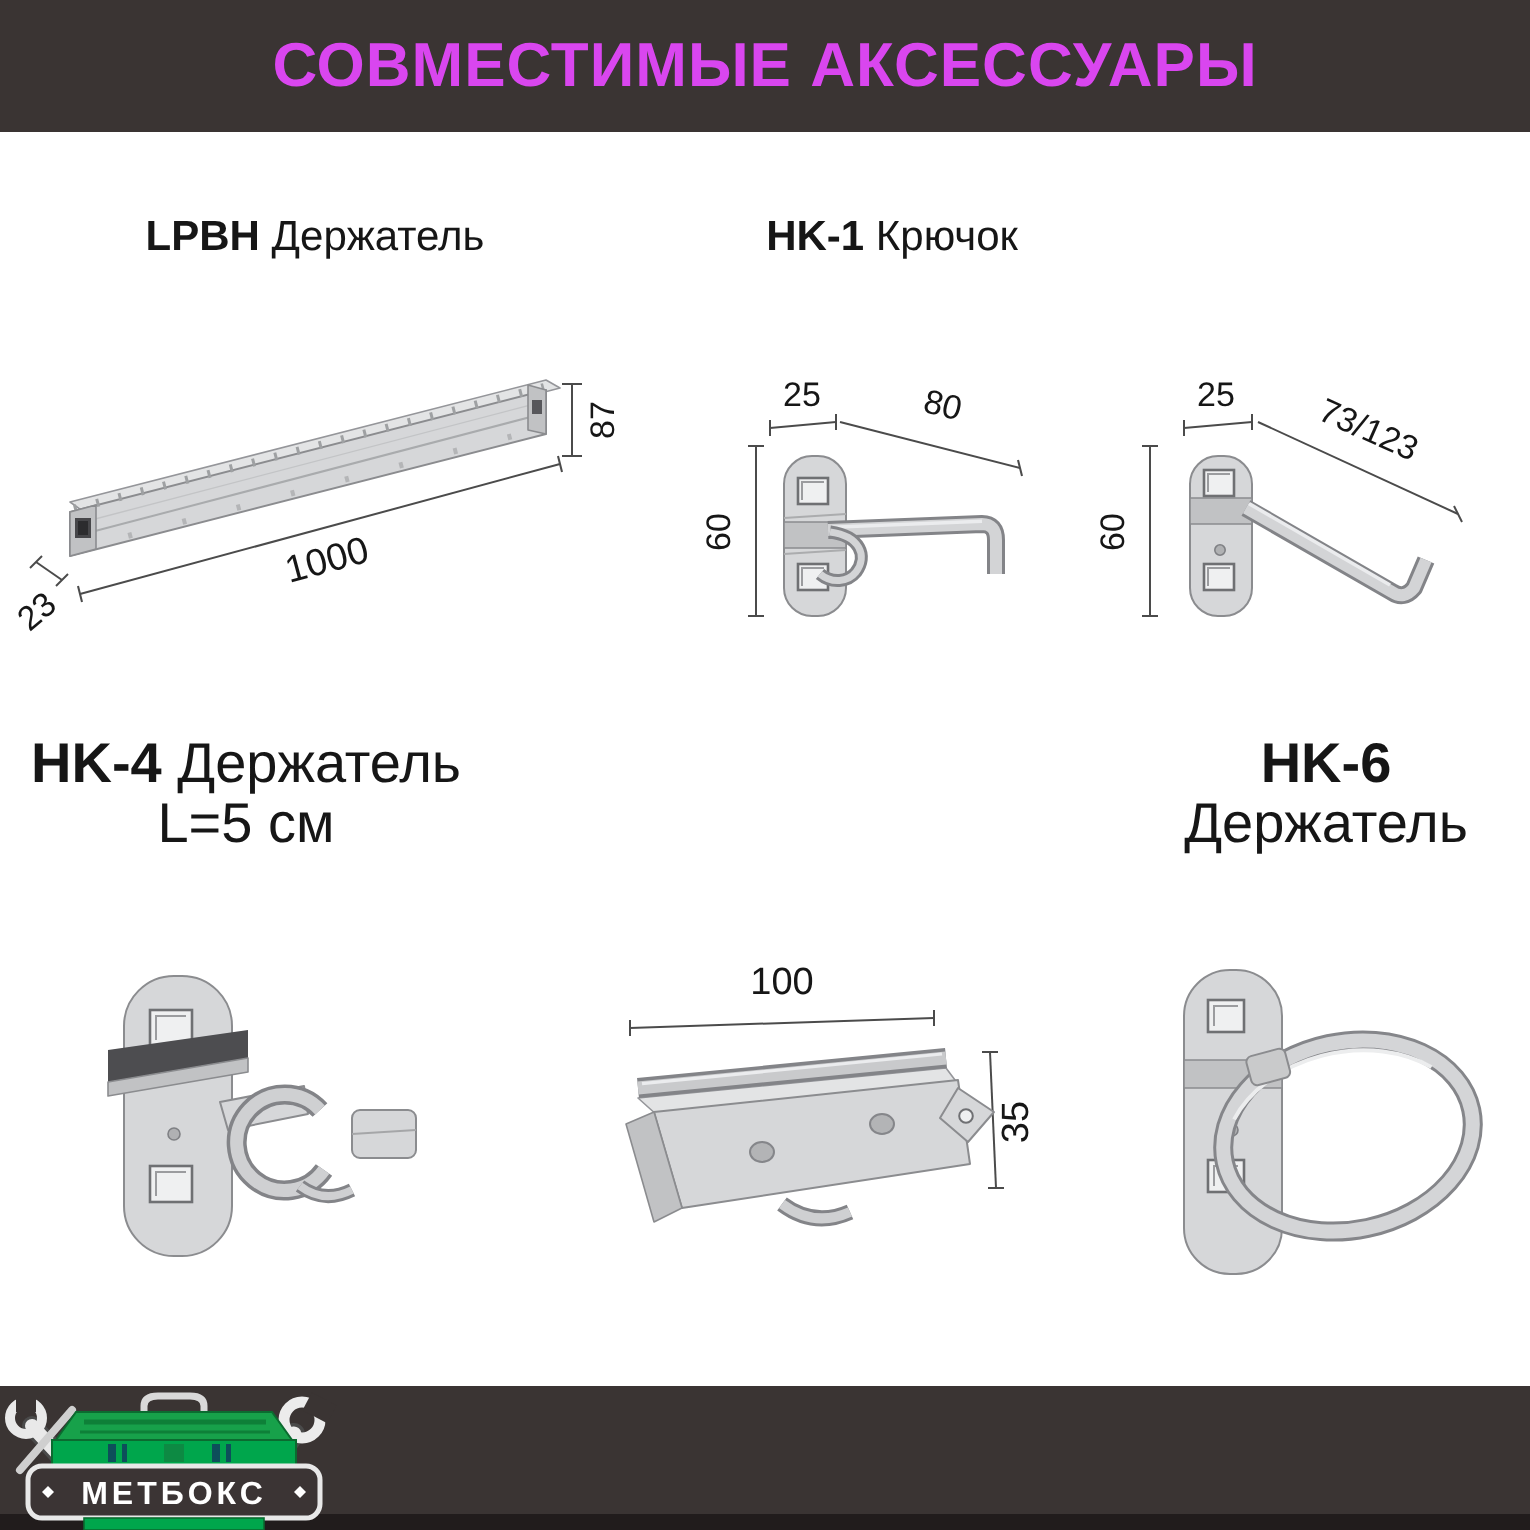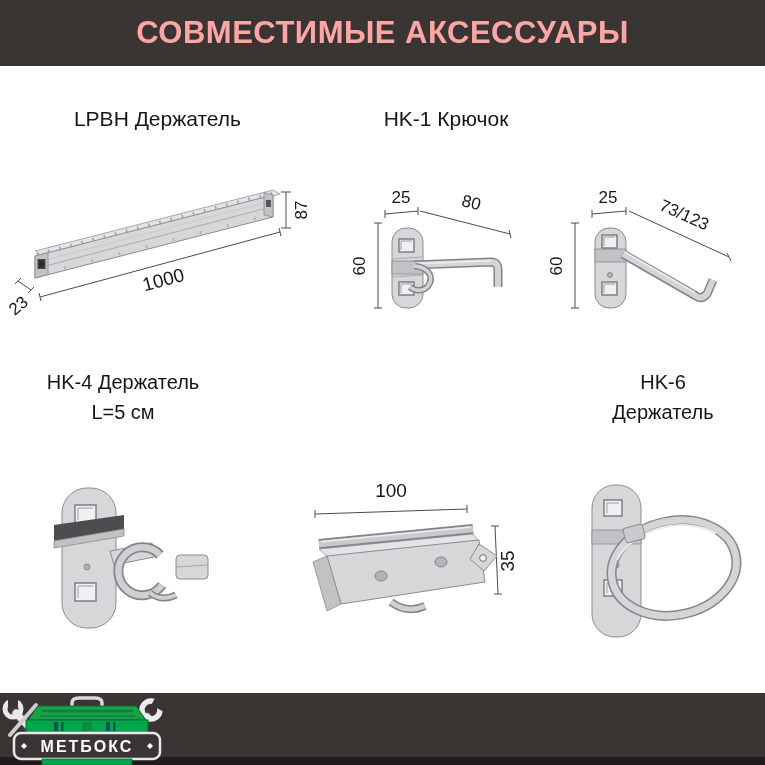--- a/index.html
+++ b/index.html
@@ -1,26 +1,26 @@
 <!DOCTYPE html>
 <html><head>
 <meta charset="utf-8">
 <style>
   *{margin:0;padding:0;box-sizing:border-box}
   body{font-family:"Liberation Sans",sans-serif;background:#ffffff}
   .canvas{position:relative;width:765px;height:765px;background:#ffffff;overflow:hidden}
 
   .topbar{position:absolute;left:0;top:0;width:765px;height:66px;background:#3a3433;
           display:flex;align-items:center;justify-content:center}
-  .topbar h1{color:#fca5a5;font-size:31px;font-weight:700;letter-spacing:.5px}
+  .topbar h1{color:#d946ef;font-size:31px;font-weight:700;letter-spacing:.5px}
 
   .ptitle{position:absolute;text-align:center;color:#161616}
   .r1{font-size:21px;line-height:26px}
-  .r2{font-size:20px;line-height:30px}
-  .ptitle b{font-weight:400}
+  .r2{font-size:28px;line-height:30px}
+  .ptitle b{font-weight:700}
 
   .drawing{position:absolute}
 
   .dim{stroke:#4b4b4b;stroke-width:1;fill:none}
   .dtxt{font-family:"Liberation Sans",sans-serif;font-size:17px;fill:#161616}
   .dtxt-big{font-family:"Liberation Sans",sans-serif;font-size:19px;fill:#161616}
 
   .mf {fill:#d6d7d9;stroke:#8b8c8f;stroke-width:1;stroke-linejoin:round}
   .mf2{fill:#e3e4e5;stroke:#95969a;stroke-width:.8;stroke-linejoin:round}
   .mdk{fill:#c1c2c4;stroke:#8b8c8f;stroke-width:.8;stroke-linejoin:round}

